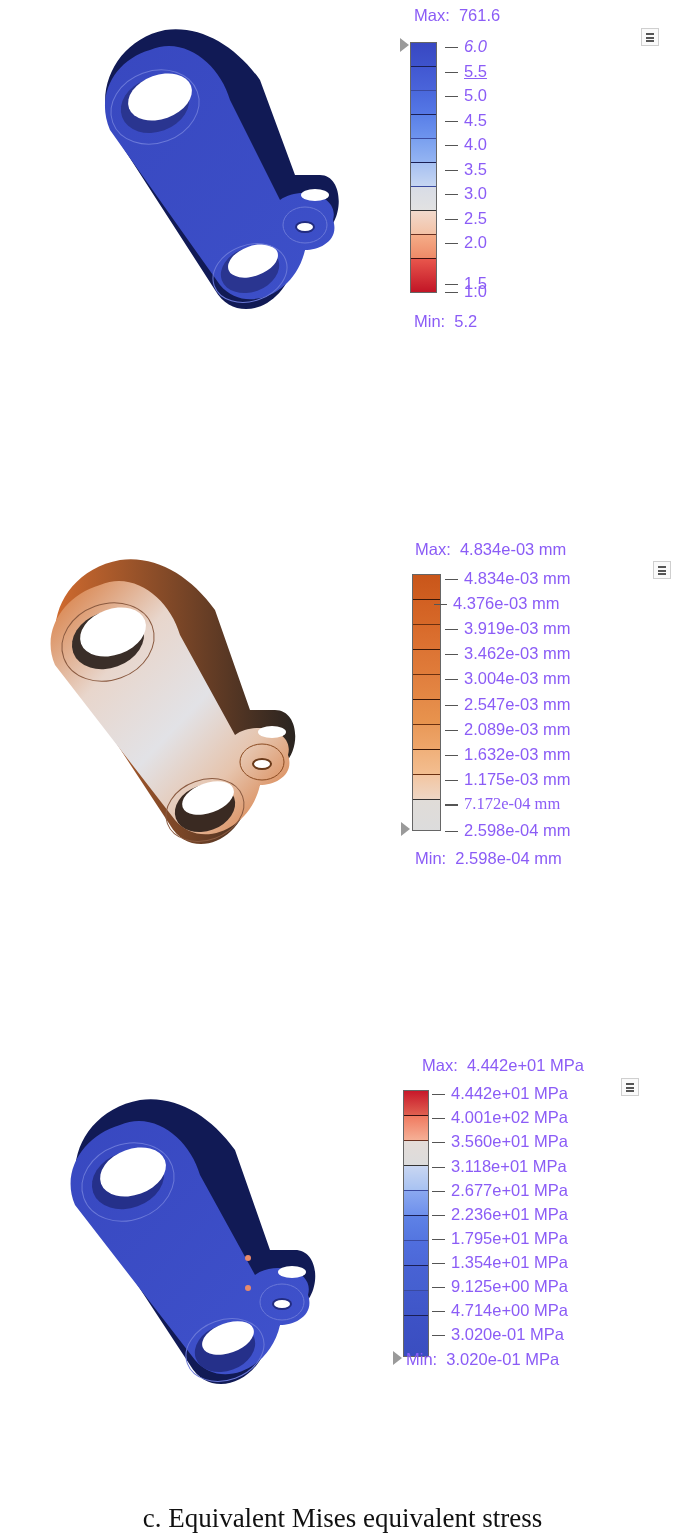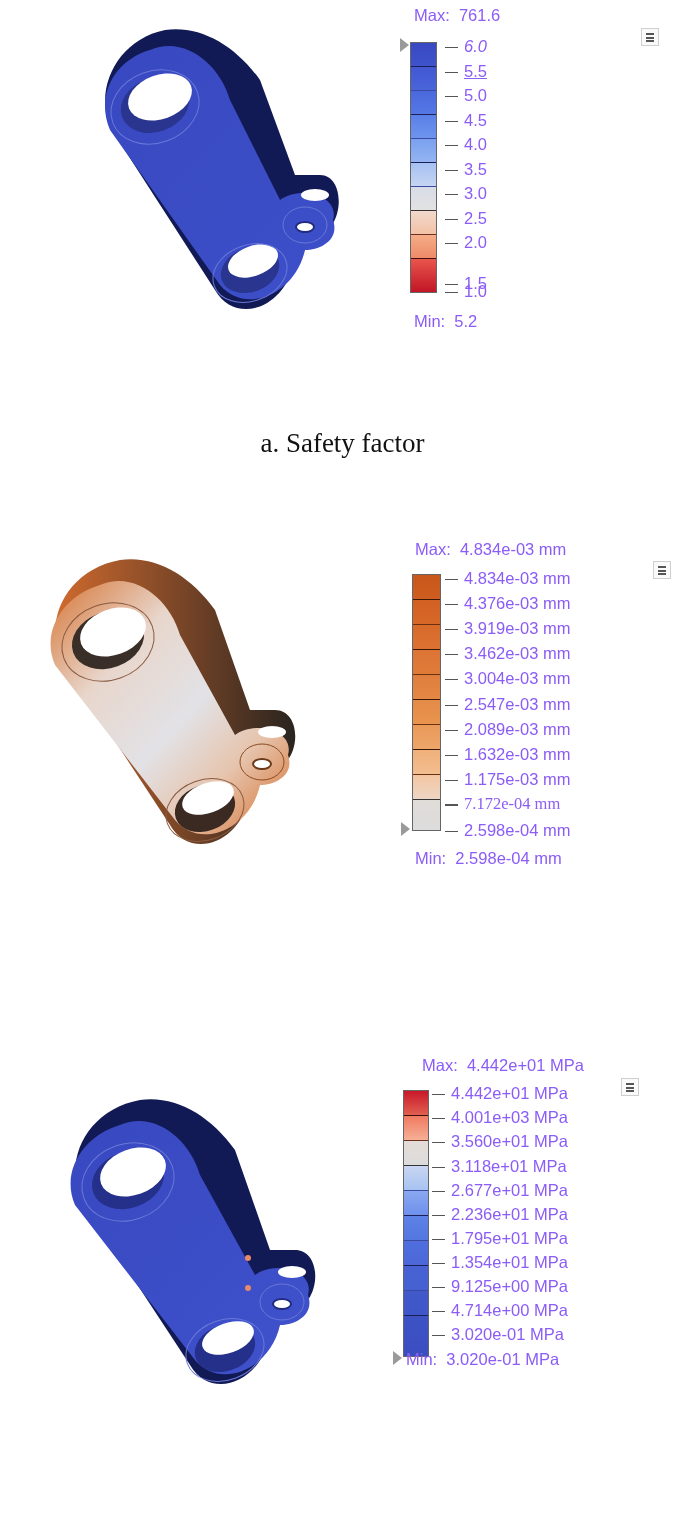--- a/index.html
+++ b/index.html
@@ -77,21 +77,20 @@
       <span>5.2</span>
     </div>
   </div>
 
   <div class="menu-btn" style="left:641px;top:28px;">
     <i style="top:4px;"></i>
     <i style="top:7.5px;"></i>
     <i style="top:11px;"></i>
   </div>
 
-  <div class="caption" style="top:428px;">a. Safety factor</div>
 </div>
 
 <div class="panel" style="top:480px;height:535px;">
   <svg class="model" style="left:40px;top:70px;" width="270" height="310" viewBox="0 0 270 310">
     <defs>
       <linearGradient id="gb" x1="0" y1="0" x2="1" y2="1">
         <stop offset="0" stop-color="#d77535"></stop>
         <stop offset="0.3" stop-color="#e8d6cc"></stop>
         <stop offset="0.55" stop-color="#e2e2e6"></stop>
         <stop offset="0.75" stop-color="#e6c4ad"></stop>
@@ -128,21 +127,21 @@
       <div class="seg" style="top:100px;height:24px;background:linear-gradient(#e07e3e,#e48844);border-bottom:1px solid #3a1808;"></div>
       <div class="seg" style="top:125px;height:24px;background:linear-gradient(#e48a48,#e8944e);border-bottom:1px solid #6a3010;"></div>
       <div class="seg" style="top:150px;height:24px;background:linear-gradient(#e99a5a,#eea66a);border-bottom:1px solid #3a1808;"></div>
       <div class="seg" style="top:175px;height:24px;background:linear-gradient(#f0b07a,#f3be90);border-bottom:1px solid #6a3010;"></div>
       <div class="seg" style="top:200px;height:24px;background:linear-gradient(#f3c6a2,#eed6c4);border-bottom:1px solid #333;"></div>
       <div class="seg" style="top:225px;height:30px;background:linear-gradient(#e0dcd8,#dcdcdc);"></div>
     </div>
     <div class="pointer" style="left:1px;top:342px;"></div>
     <div>
       <div class="tick" style="left:45px;top:88px;"><span class="dash"></span><span>4.834e-03 mm</span></div>
-      <div class="tick" style="left:45px;top:113px;"><span class="dash"></span><span>4.376e-03 mm</span></div>
+      <div class="tick" style="left:34px;top:113px;"><span class="dash"></span><span>4.376e-03 mm</span></div>
       <div class="tick" style="left:45px;top:138px;"><span class="dash"></span><span>3.919e-03 mm</span></div>
       <div class="tick" style="left:45px;top:163px;"><span class="dash"></span><span>3.462e-03 mm</span></div>
       <div class="tick" style="left:45px;top:188px;"><span class="dash"></span><span>3.004e-03 mm</span></div>
       <div class="tick" style="left:45px;top:214px;"><span class="dash"></span><span>2.547e-03 mm</span></div>
       <div class="tick" style="left:45px;top:239px;"><span class="dash"></span><span>2.089e-03 mm</span></div>
       <div class="tick" style="left:45px;top:264px;"><span class="dash"></span><span>1.632e-03 mm</span></div>
       <div class="tick" style="left:45px;top:289px;"><span class="dash"></span><span>1.175e-03 mm</span></div>
       <div class="tick" style="left:45px;top:314px;font-family:Liberation Serif, serif;"><span class="dash"></span><span>7.172e-04 mm</span></div>
       <div class="tick" style="left:45px;top:340px;"><span class="dash"></span><span>2.598e-04 mm</span></div>
     </div>
@@ -196,21 +195,21 @@
       <div class="seg" style="top:100px;height:24px;background:linear-gradient(#8aa8f0,#6e90ec);border-bottom:1px solid #1a1f55;"></div>
       <div class="seg" style="top:125px;height:24px;background:linear-gradient(#5e82e6,#5476e0);border-bottom:1px solid #3a4aa0;"></div>
       <div class="seg" style="top:150px;height:24px;background:linear-gradient(#506ede,#4c68d8);border-bottom:1px solid #1a1f55;"></div>
       <div class="seg" style="top:175px;height:24px;background:linear-gradient(#4862d4,#4560d0);border-bottom:1px solid #3a4aa0;"></div>
       <div class="seg" style="top:200px;height:24px;background:linear-gradient(#4259cc,#3f56c8);border-bottom:1px solid #1a1f55;"></div>
       <div class="seg" style="top:225px;height:40px;background:linear-gradient(#3d52c6,#3a4ec0);"></div>
     </div>
     <div class="pointer" style="left:-2px;top:336px;"></div>
     <div>
       <div class="tick" style="left:37px;top:68px;"><span class="dash"></span><span>4.442e+01 MPa</span></div>
-      <div class="tick" style="left:37px;top:92px;"><span class="dash"></span><span>4.001e+03 MPa</span></div>
+      <div class="tick" style="left:37px;top:92px;"><span class="dash"></span><span>4.001e+02 MPa</span></div>
       <div class="tick" style="left:37px;top:116px;"><span class="dash"></span><span>3.560e+01 MPa</span></div>
       <div class="tick" style="left:37px;top:141px;"><span class="dash"></span><span>3.118e+01 MPa</span></div>
       <div class="tick" style="left:37px;top:165px;"><span class="dash"></span><span>2.677e+01 MPa</span></div>
       <div class="tick" style="left:37px;top:189px;"><span class="dash"></span><span>2.236e+01 MPa</span></div>
       <div class="tick" style="left:37px;top:213px;"><span class="dash"></span><span>1.795e+01 MPa</span></div>
       <div class="tick" style="left:37px;top:237px;"><span class="dash"></span><span>1.354e+01 MPa</span></div>
       <div class="tick" style="left:37px;top:261px;"><span class="dash"></span><span>9.125e+00 MPa</span></div>
       <div class="tick" style="left:37px;top:285px;"><span class="dash"></span><span>4.714e+00 MPa</span></div>
       <div class="tick" style="left:37px;top:309px;"><span class="dash"></span><span>3.020e-01 MPa</span></div>
     </div>
@@ -219,13 +218,14 @@
       <span>3.020e-01 MPa</span>
     </div>
   </div>
 
   <div class="menu-btn" style="left:621px;top:63px;">
     <i style="top:4px;"></i>
     <i style="top:7.5px;"></i>
     <i style="top:11px;"></i>
   </div>
 
+  <div class="caption" style="top:488px;">c. Equivalent Mises equivalent stress</div>
 </div>
 
 </body></html>

